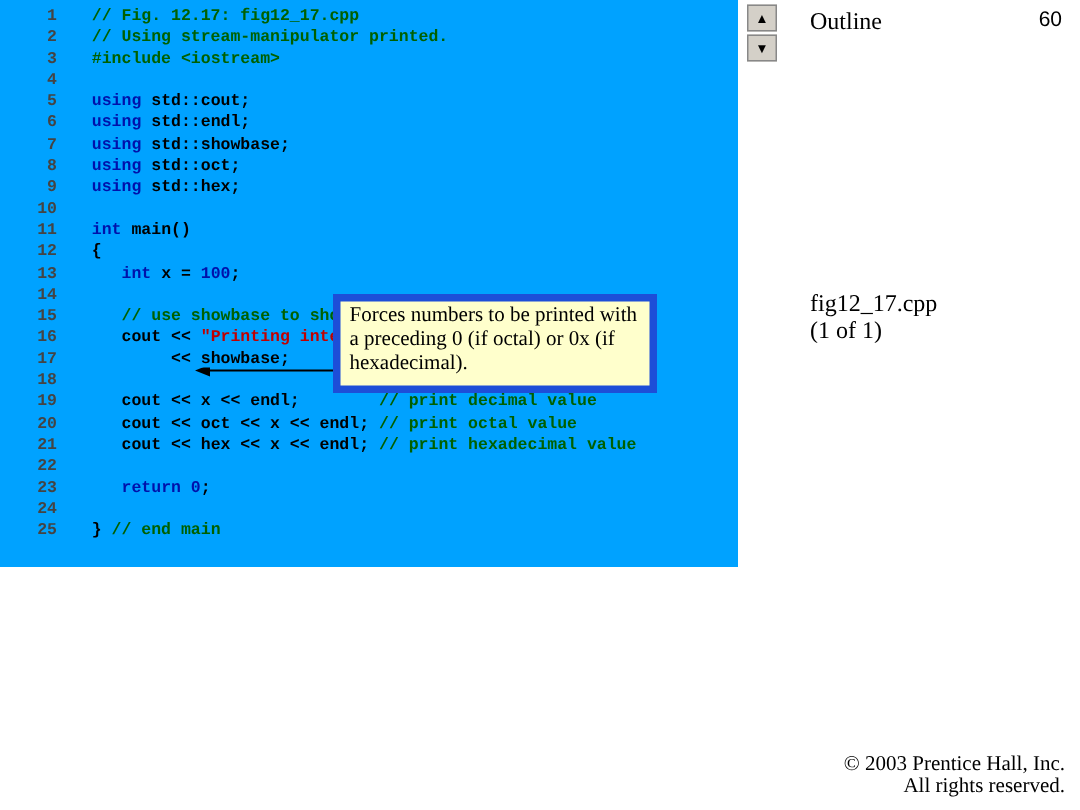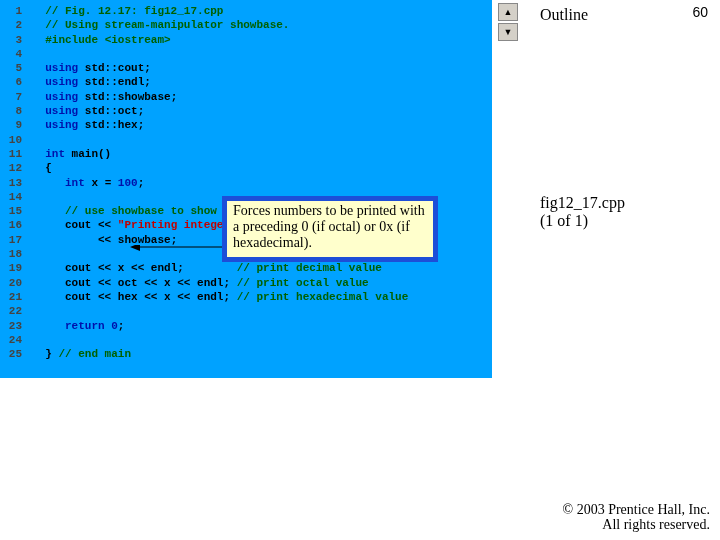--- a/index.html
+++ b/index.html
@@ -21,20 +21,21 @@
     background: #00a2ff;
     font-family: "Courier New", monospace;
     font-size: 11px;
     line-height: 14.3px;
     padding-top: 4px;
   }
   .code-line {
     white-space: pre;
     color: #000;
     font-weight: bold;
+    padding-left: 16px;
   }
   .ln {
     display: inline-block;
     width: 22px;
     text-align: right;
     color: #444;
     font-weight: bold;
     margin-right: 10px;
   }
   .kw { color: #0011aa; font-weight: bold; }
@@ -117,21 +118,21 @@
     font-size: 14px;
     color: #000;
     line-height: 15px;
   }
 </style>
 </head>
 <body>
 
 <div class="code-area">
   <div class="code-line"><span class="ln">1</span>  <span class="cm">// Fig. 12.17: fig12_17.cpp</span></div>
-  <div class="code-line"><span class="ln">2</span>  <span class="cm">// Using stream-manipulator showbase.</span></div>
+  <div class="code-line"><span class="ln">2</span>  <span class="cm">// Using stream-manipulator printed.</span></div>
   <div class="code-line"><span class="ln">3</span>  <span class="pp">#include </span><span class="pp">&lt;iostream&gt;</span></div>
   <div class="code-line"><span class="ln">4</span>  </div>
   <div class="code-line"><span class="ln">5</span>  <span class="kw">using</span><span> std::cout;</span></div>
   <div class="code-line"><span class="ln">6</span>  <span class="kw">using</span><span> std::endl;</span></div>
   <div class="code-line"><span class="ln">7</span>  <span class="kw">using</span><span> std::showbase;</span></div>
   <div class="code-line"><span class="ln">8</span>  <span class="kw">using</span><span> std::oct;</span></div>
   <div class="code-line"><span class="ln">9</span>  <span class="kw">using</span><span> std::hex;</span></div>
   <div class="code-line"><span class="ln">10</span>  </div>
   <div class="code-line"><span class="ln">11</span>  <span class="kw">int</span><span> main()</span></div>
   <div class="code-line"><span class="ln">12</span>  <span>{</span></div>

